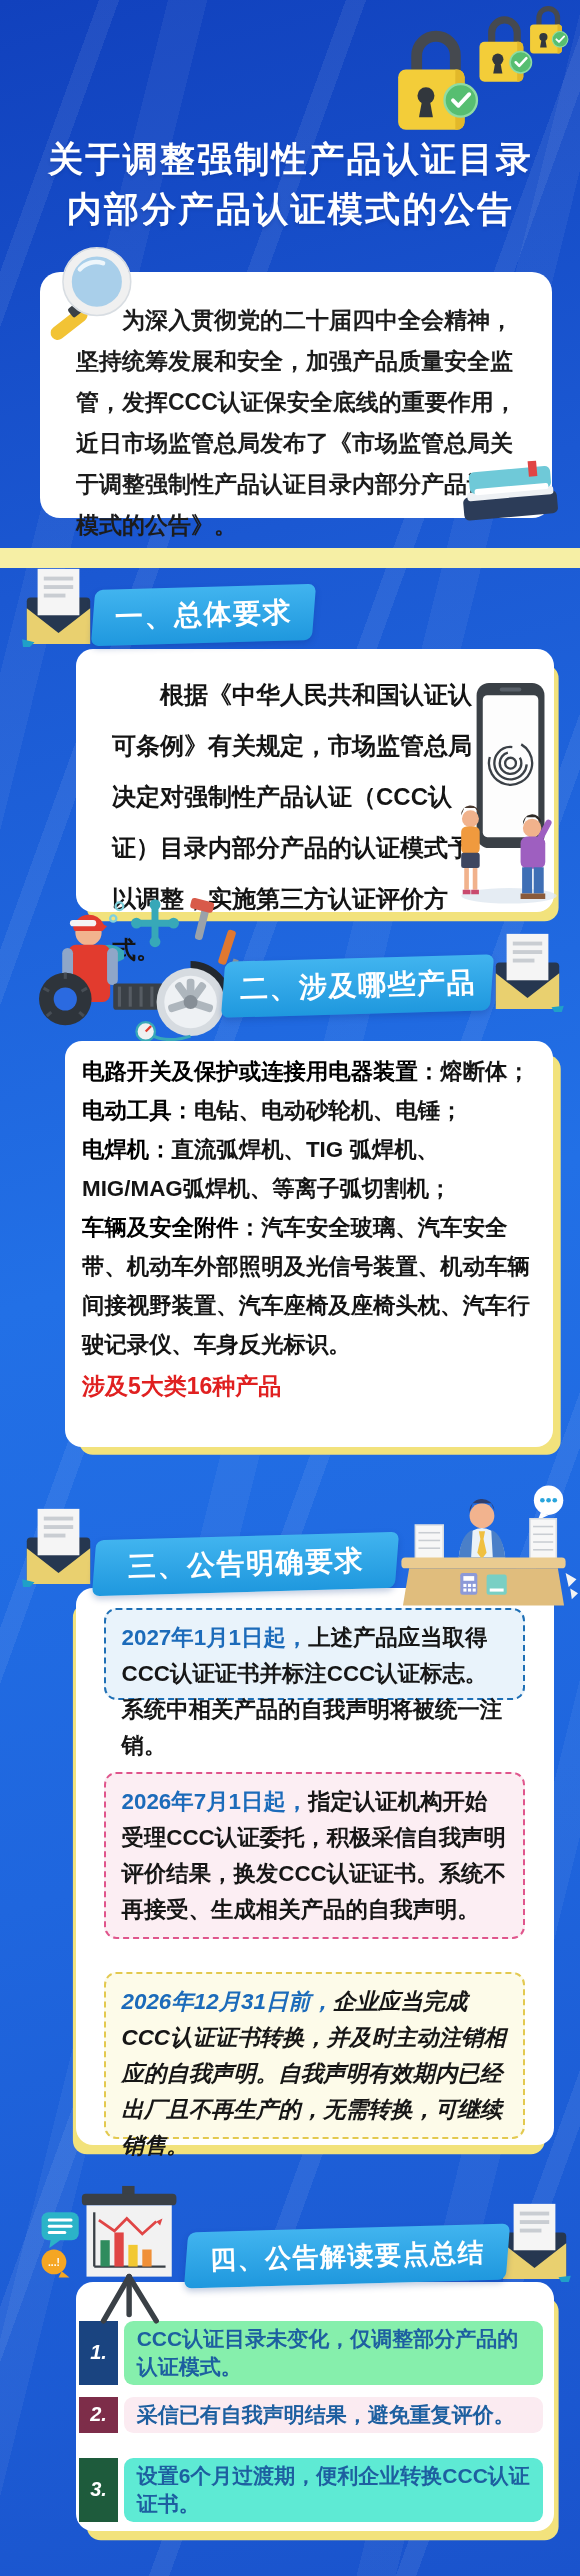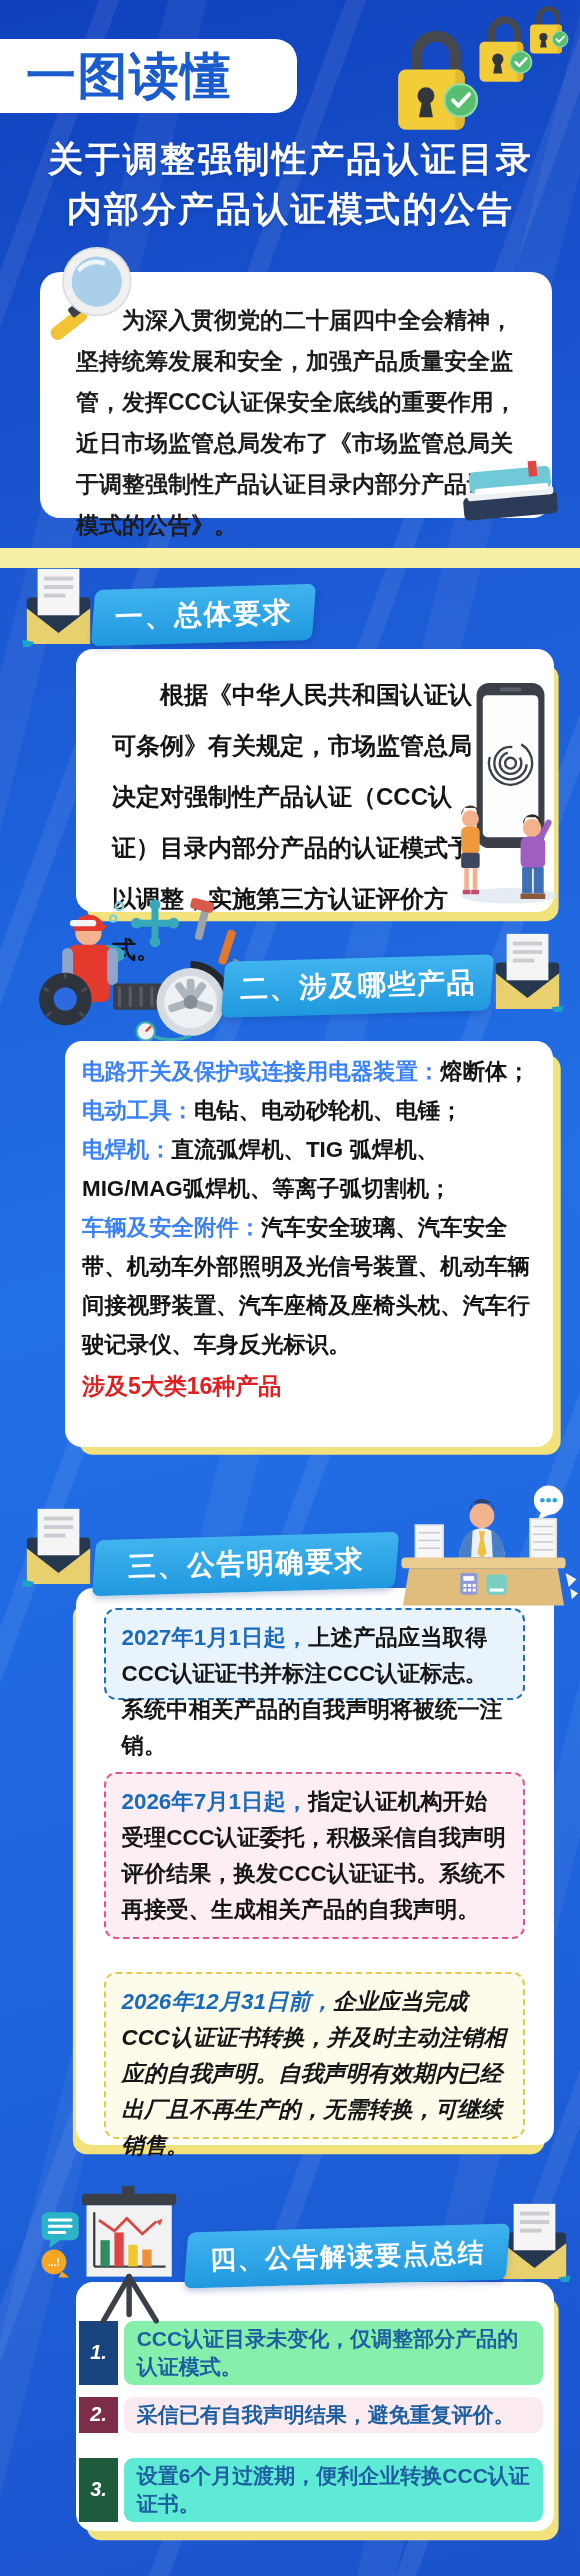--- a/index.html
+++ b/index.html
@@ -49,21 +49,21 @@
   .s1-card p{margin:0;font-size:24px;line-height:51px;font-weight:700;color:#141414;text-indent:2em;}
   .env1{left:21.7px;top:565px;width:73px;height:82px;}
   .phone{left:455px;top:681px;width:108px;height:226px;}
 
   
   .mechanic{left:39px;top:892px;width:232px;height:149px;}
   .s2-banner{left:223px;top:958px;width:269px;}
   .env2{left:491px;top:930px;width:73px;height:82px;}
   .s2-card{left:65px;top:1041px;width:488px;height:406px;padding:10.8px 17px 0 17px;}
   .s2-card p{margin:0;font-size:22.4px;line-height:39px;font-weight:700;color:#141414;}
-  .s2-card .lbl{color:#3b82f6;text-align:right;}
+  .s2-card .lbl{color:#000000;text-align:right;}
   .s2-card .warn{color:#e02020;font-size:23px;margin-top:3px;}
 
   
   .env3{left:21.7px;top:1505px;width:73px;height:82px;}
   .s3-banner{left:94px;top:1536px;width:303px;}
   .desk{left:389px;top:1480px;width:189px;height:138px;}
   .s3-card{left:76px;top:1588px;width:478px;height:557px;}
   .req-box{position:absolute;left:28px;width:421px;border-radius:12.4px;border:2.3px dashed;padding:10px 15.5px;}
   .req-box p{margin:0;font-size:22.4px;line-height:36px;font-weight:700;color:#161616;}
   .req-box .date{color:#1c6bba;}
@@ -84,23 +84,20 @@
   .point .bar{margin-left:6.2px;border-radius:9.3px;padding:3.9px 12.4px;display:flex;align-items:center;
     font-size:21px;line-height:28px;font-weight:700;color:#1d5fa0;background:#86efac;width:420px;}
   .pt2 .num{background:#7d2d49;} .pt2 .bar{background:#fbebf1;}
   .pt3 .num{background:#1e5b3c;} .pt3 .bar{background:#5eead4;}
 </style>
 </head>
 <body>
 
 <div id="poster">
 
-  <div class="abs title-pill z2">
-    <span>一图读懂</span>
-  </div>
 
   <svg class="abs locks z2" viewBox="0 0 252 176">
     <g>
 
       <g transform="translate(8,28)">
         <path d="M38 62 V40 a25 25 0 0 1 50 0 V62" fill="none" stroke="#45494f" stroke-width="14" stroke-linecap="round"></path>
         <rect x="14" y="58" width="86" height="78" rx="10" fill="#f3cd39"></rect>
         <path d="M88 58 h2 a10 10 0 0 1 10 10 v58 a10 10 0 0 1 -10 10 h-2 z" fill="#e2b82a"></path>
         <circle cx="50" cy="92" r="11" fill="#32373d"></circle>
         <path d="M45 98 h10 l4 22 h-18 z" fill="#32373d"></path>

